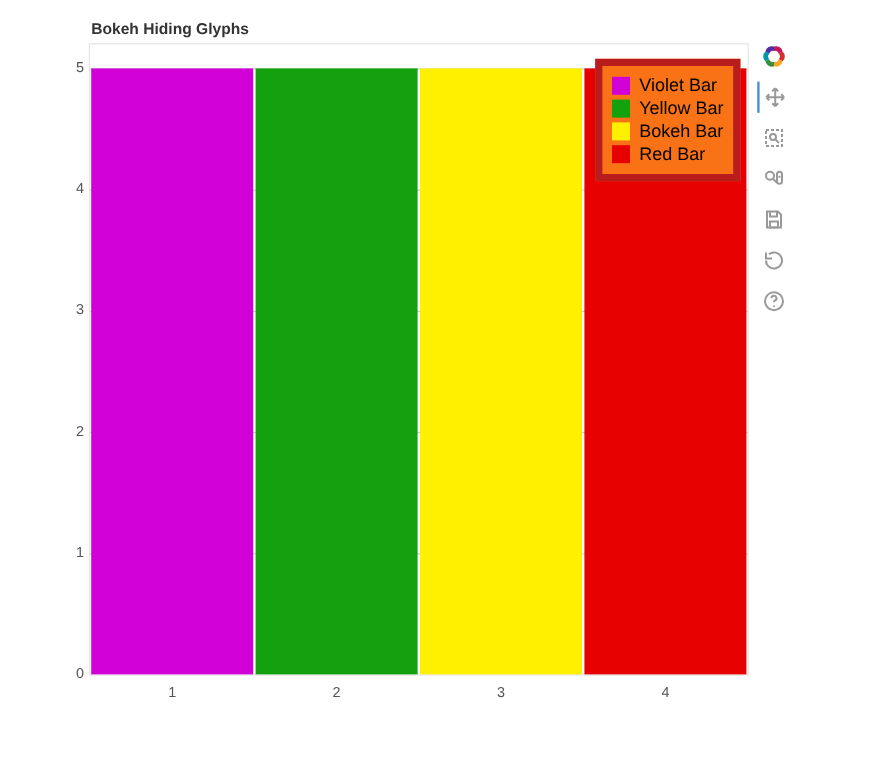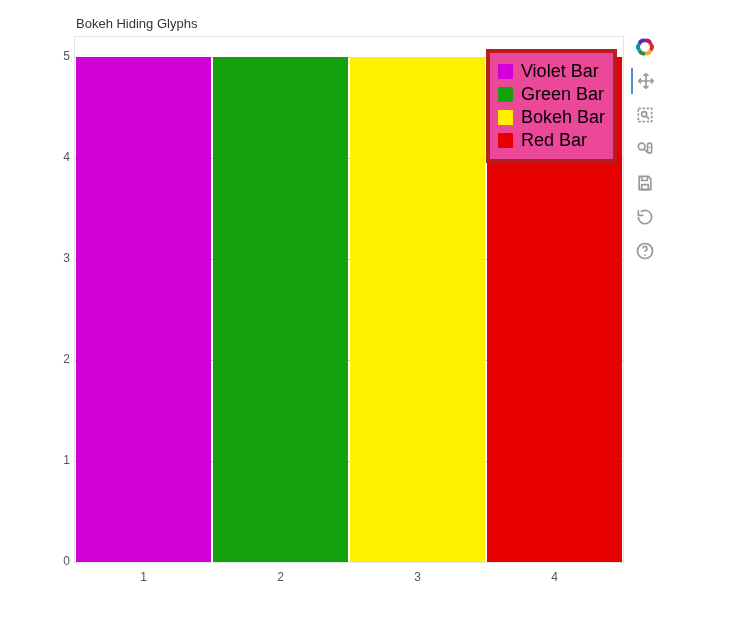--- a/index.html
+++ b/index.html
@@ -1,23 +1,23 @@
 <!DOCTYPE html>
 <html><head>
 <meta charset="utf-8">
 <style>
 html,body{margin:0;padding:0;background:#fff;font-family:Helvetica,Arial,sans-serif}
 .wrap{position:relative;width:734px;height:634px}
-.title{position:absolute;left:76px;top:16px;font-size:13px;font-weight:400;color:#333}
+.title{position:absolute;left:76px;top:16px;font-size:13px;font-weight:700;color:#333}
 .plot{position:absolute;left:74px;top:36px;width:548px;height:525px;border:1px solid #e5e5e5;background:#fff}
 .bar{position:absolute;bottom:0}
 .ytick{position:absolute;left:54px;width:16px;text-align:right;font-size:12px;color:#555;transform:translateY(-50%)}
 .ygrid{position:absolute;left:0;width:100%;height:1px;background:#ccc}
 .xtick{position:absolute;bottom:-22px;font-size:12px;color:#555;transform:translateX(-50%)}
-.legend{position:absolute;right:6px;top:12px;background:#ec4899;border:4px solid #b91c1c;padding:6px 8px;font-size:18px;z-index:2}
+.legend{position:absolute;right:6px;top:12px;background:#f97316;border:6px solid #b91c1c;padding:6px 8px;font-size:15px;z-index:2}
 .lr{display:flex;align-items:center;margin:2px 0;cursor:pointer}
 .sw{width:15px;height:15px;margin-right:8px}
 .toolbar{position:absolute;left:630px;top:34px;width:30px;display:flex;flex-direction:column;align-items:center;gap:8px}
 .tbtn{width:26px;height:26px;display:flex;align-items:center;justify-content:center;cursor:pointer;color:#999}
 .tbtn.active{border-left:2px solid #4a90d9}
 .cursor{position:absolute;left:583px;top:86px;font-size:12px;pointer-events:none;opacity:.9}
 </style>
 </head>
 <body>
 
@@ -25,21 +25,21 @@
   <div class="title">Bokeh Hiding Glyphs</div>
 
   <div class="plot" id="plot">
     <div class="legend" id="legend">
         <div class="lr">
           <span class="sw" style="background: rgb(208, 0, 214);"></span>
           <span>Violet Bar</span>
         </div>
         <div class="lr">
           <span class="sw" style="background: rgb(19, 161, 14);"></span>
-          <span>Green Bar</span>
+          <span>Yellow Bar</span>
         </div>
         <div class="lr">
           <span class="sw" style="background: rgb(255, 240, 0);"></span>
           <span>Bokeh Bar</span>
         </div>
         <div class="lr">
           <span class="sw" style="background: rgb(230, 0, 0);"></span>
           <span>Red Bar</span>
         </div>
       </div>

